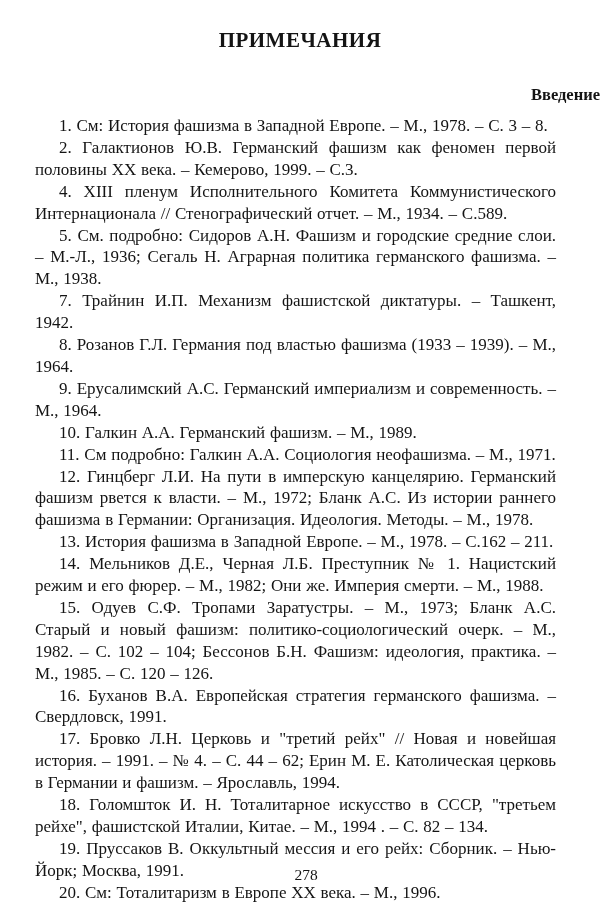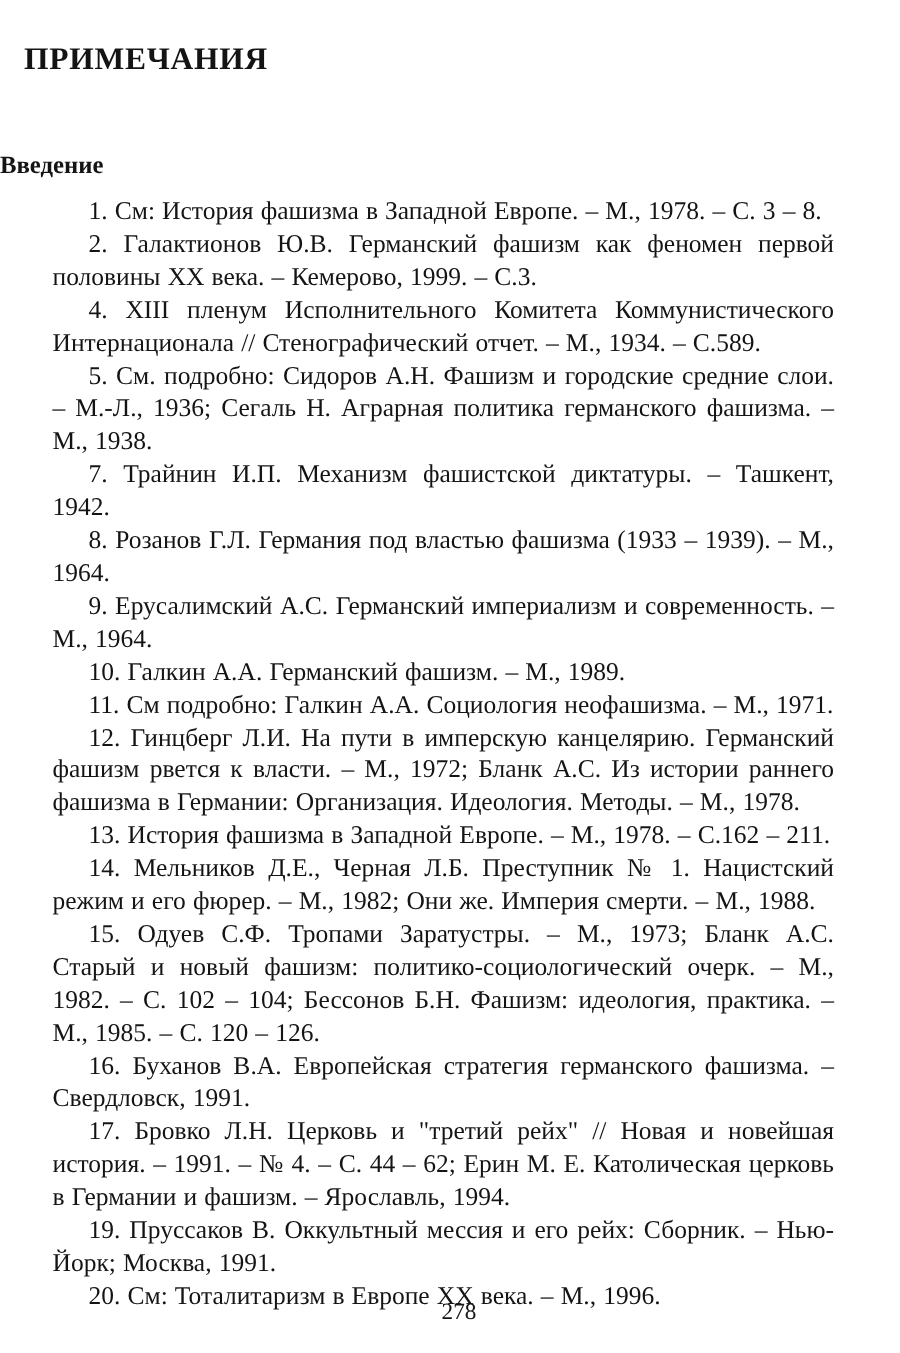--- a/index.html
+++ b/index.html
@@ -12,31 +12,31 @@
     width: 600px;
     height: 902px;
     margin: 0 auto;
     background: #ffffff;
     color: #141414;
     font-family: "Liberation Serif", "DejaVu Serif", serif;
     overflow: hidden;
     box-sizing: border-box;
   }
   .doc-title {
-    margin: 16px;
-    padding-top: 11px;
-    text-align: left;
+    margin: 0;
+    padding-top: 28px;
+    text-align: center;
     font-size: 21px;
     font-weight: bold;
     letter-spacing: 0.5px;
   }
   .section-heading {
     margin: 0;
     padding-top: 32px;
-    text-align: left;
+    text-align: right;
     font-size: 16.5px;
     font-weight: bold;
   }
   .notes {
     margin: 10px 44px 0 35px;
     font-size: 17px;
     line-height: 21.9px;
     text-align: justify;
     font-family: Liberation Serif, serif;
   }
@@ -71,18 +71,19 @@
     <p>8. Розанов Г.Л. Германия под властью фашизма (1933 – 1939). – М., 1964.</p>
     <p>9. Ерусалимский А.С. Германский империализм и современность. – М., 1964.</p>
     <p>10. Галкин А.А. Германский фашизм. – М., 1989.</p>
     <p>11. См подробно: Галкин А.А. Социология неофашизма. – М., 1971.</p>
     <p>12. Гинцберг Л.И. На пути в имперскую канцелярию. Германский фашизм рвется к власти. – М., 1972; Бланк А.С. Из истории раннего фашизма в Германии: Организация. Идеология. Методы. – М., 1978.</p>
     <p>13. История фашизма в Западной Европе. – М., 1978. – С.162 – 211.</p>
     <p>14. Мельников Д.Е., Черная Л.Б. Преступник № 1. Нацистский режим и его фюрер. – М., 1982; Они же. Империя смерти. – М., 1988.</p>
     <p>15. Одуев С.Ф. Тропами Заратустры. – М., 1973; Бланк А.С. Старый и новый фашизм: политико-социологический очерк. – М., 1982. – С. 102 – 104; Бессонов Б.Н. Фашизм: идеология, практика. – М., 1985. – С. 120 – 126.</p>
     <p>16. Буханов В.А. Европейская стратегия германского фашизма. – Свердловск, 1991.</p>
     <p>17. Бровко Л.Н. Церковь и "третий рейх" // Новая и новейшая история. – 1991. – № 4. – С. 44 – 62; Ерин М. Е. Католическая церковь в Германии и фашизм. – Ярославль, 1994.</p>
+    <p>18. Голомшток И. Н. Тоталитарное искусство в СССР, "третьем рейхе", фашистской Италии, Китае. – М., 1994 . – С. 82 – 134.</p>
     <p>19. Пруссаков В. Оккультный мессия и его рейх: Сборник. – Нью-Йорк; Москва, 1991.</p>
     <p>20. См: Тоталитаризм в Европе XX века. – М., 1996.</p>
   </div>
 
   <div class="page-number">278</div>
 </div>
 
 </body></html>

